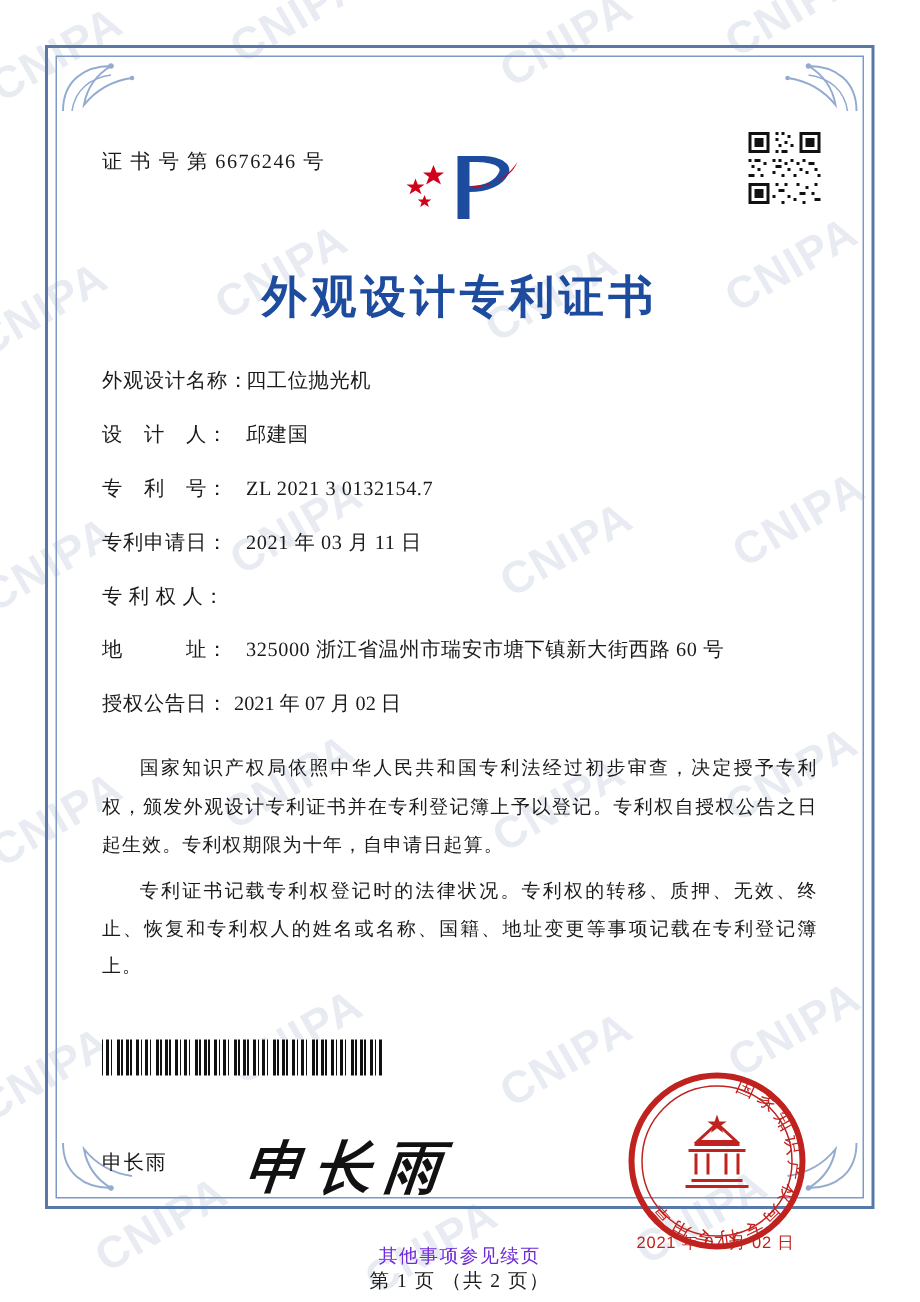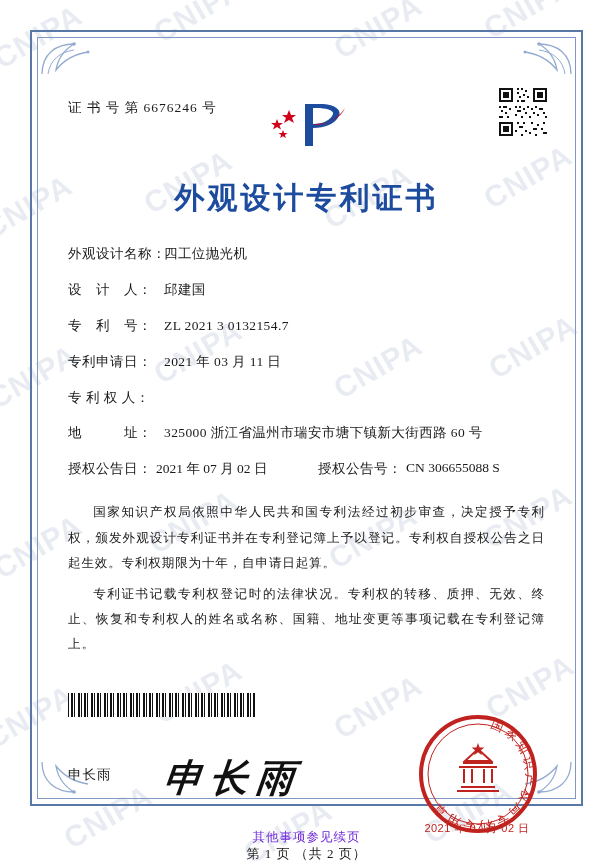--- a/index.html
+++ b/index.html
@@ -425,24 +425,20 @@
       <div class="field">
         <div class="lbl">地　　　址：</div>
         <div class="val">325000  浙江省温州市瑞安市塘下镇新大街西路 60 号</div>
       </div>
 
       <div class="field-dual">
         <div class="seg1">
           <div class="lbl2">授权公告日：</div>
           <div>2021 年 07 月 02 日</div>
         </div>
-        <div class="seg2">
-          <div class="lbl2">授权公告号：</div>
-          <div>CN 306655088 S</div>
-        </div>
       </div>
 
     </div>
 
     <div class="paras">
       <p class="para">国家知识产权局依照中华人民共和国专利法经过初步审查，决定授予专利权，颁发外观设计专利证书并在专利登记簿上予以登记。专利权自授权公告之日起生效。专利权期限为十年，自申请日起算。</p>
       <p class="para">专利证书记载专利权登记时的法律状况。专利权的转移、质押、无效、终止、恢复和专利权人的姓名或名称、国籍、地址变更等事项记载在专利登记簿上。</p>
     </div>
 
     <div class="barcode"></div>

